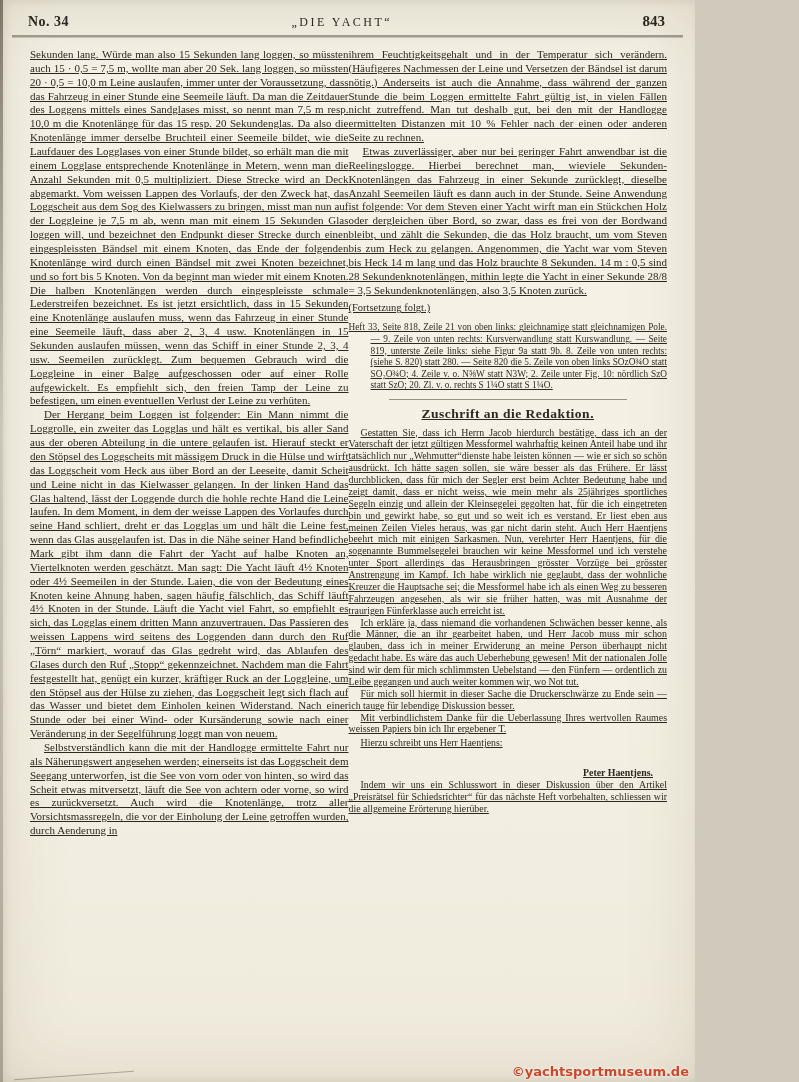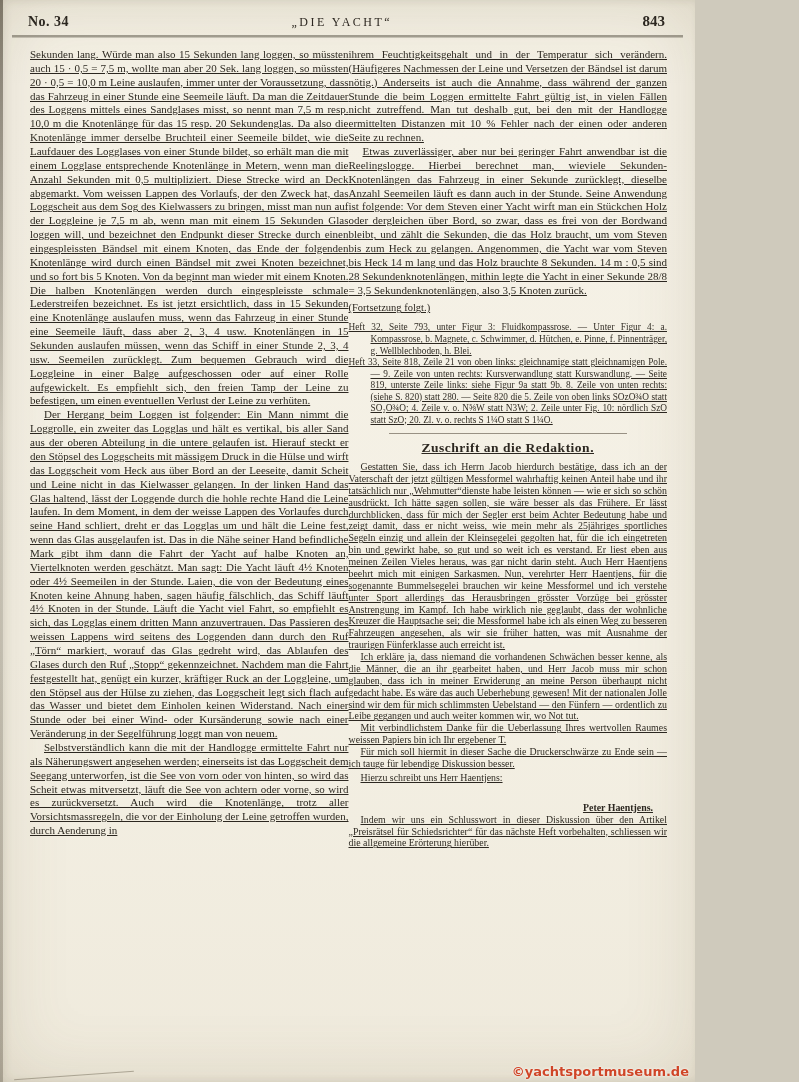--- a/index.html
+++ b/index.html
@@ -118,30 +118,29 @@
       <p class="body-p no-indent">Sekunden lang. Würde man also 15 Sekunden lang loggen, so müssten auch 15 · 0,5 = 7,5 m, wollte man aber 20 Sek. lang loggen, so müssten 20 · 0,5 = 10,0 m Leine auslaufen, immer unter der Voraussetzung, dass das Fahrzeug in einer Stunde eine Seemeile läuft. Da man die Zeitdauer des Loggens mittels eines Sandglases misst, so nennt man 7,5 m resp. 10,0 m die Knotenlänge für das 15 resp. 20 Sekundenglas. Da also die Knotenlänge immer derselbe Bruchteil einer Seemeile bildet, wie die Laufdauer des Logglases von einer Stunde bildet, so erhält man die mit einem Logglase entsprechende Knotenlänge in Metern, wenn man die Anzahl Sekunden mit 0,5 multipliziert. Diese Strecke wird an Deck abgemarkt. Vom weissen Lappen des Vorlaufs, der den Zweck hat, das Loggscheit aus dem Sog des Kielwassers zu bringen, misst man nun auf der Loggleine je 7,5 m ab, wenn man mit einem 15 Sekunden Glas loggen will, und bezeichnet den Endpunkt dieser Strecke durch einen eingespleissten Bändsel mit einem Knoten, das Ende der folgenden Knotenlänge wird durch einen Bändsel mit zwei Knoten bezeichnet, und so fort bis 5 Knoten. Von da beginnt man wieder mit einem Knoten. Die halben Knotenlängen werden durch eingespleisste schmale Lederstreifen bezeichnet. Es ist jetzt ersichtlich, dass in 15 Sekunden eine Knotenlänge auslaufen muss, wenn das Fahrzeug in einer Stunde eine Seemeile läuft, dass aber 2, 3, 4 usw. Knotenlängen in 15 Sekunden auslaufen müssen, wenn das Schiff in einer Stunde 2, 3, 4 usw. Seemeilen zurücklegt. Zum bequemen Gebrauch wird die Loggleine in einer Balge aufgeschossen oder auf einer Rolle aufgewickelt. Es empfiehlt sich, den freien Tamp der Leine zu befestigen, um einen eventuellen Verlust der Leine zu verhüten.</p>
       <p class="body-p">Der Hergang beim Loggen ist folgender: Ein Mann nimmt die Loggrolle, ein zweiter das Logglas und hält es vertikal, bis aller Sand aus der oberen Abteilung in die untere gelaufen ist. Hierauf steckt er den Stöpsel des Loggscheits mit mässigem Druck in die Hülse und wirft das Loggscheit vom Heck aus über Bord an der Leeseite, damit Scheit und Leine nicht in das Kielwasser gelangen. In der linken Hand das Glas haltend, lässt der Loggende durch die hohle rechte Hand die Leine laufen. In dem Moment, in dem der weisse Lappen des Vorlaufes durch seine Hand schliert, dreht er das Logglas um und hält die Leine fest, wenn das Glas ausgelaufen ist. Das in die Nähe seiner Hand befindliche Mark gibt ihm dann die Fahrt der Yacht auf halbe Knoten an, Viertelknoten werden geschätzt. Man sagt: Die Yacht läuft 4½ Knoten oder 4½ Seemeilen in der Stunde. Laien, die von der Bedeutung eines Knoten keine Ahnung haben, sagen häufig fälschlich, das Schiff läuft 4½ Knoten in der Stunde. Läuft die Yacht viel Fahrt, so empfiehlt es sich, das Logglas einem dritten Mann anzuvertrauen. Das Passieren des weissen Lappens wird seitens des Loggenden dann durch den Ruf „Törn“ markiert, worauf das Glas gedreht wird, das Ablaufen des Glases durch den Ruf „Stopp“ gekennzeichnet. Nachdem man die Fahrt festgestellt hat, genügt ein kurzer, kräftiger Ruck an der Loggleine, um den Stöpsel aus der Hülse zu ziehen, das Loggscheit legt sich flach auf das Wasser und bietet dem Einholen keinen Widerstand. Nach einer Stunde oder bei einer Wind- oder Kursänderung sowie nach einer Veränderung in der Segelführung loggt man von neuem.</p>
       <p class="body-p">Selbstverständlich kann die mit der Handlogge ermittelte Fahrt nur als Näherungswert angesehen werden; einerseits ist das Loggscheit dem Seegang unterworfen, ist die See von vorn oder von hinten, so wird das Scheit etwas mitversetzt, läuft die See von achtern oder vorne, so wird es zurückversetzt. Auch wird die Knotenlänge, trotz aller Vorsichtsmassregeln, die vor der Einholung der Leine getroffen wurden, durch Aenderung in</p>
     </section>
 
     <section class="col">
       <p class="body-p no-indent">ihrem Feuchtigkeitsgehalt und in der Temperatur sich verändern. (Häufigeres Nachmessen der Leine und Versetzen der Bändsel ist darum nötig.) Anderseits ist auch die Annahme, dass während der ganzen Stunde die beim Loggen ermittelte Fahrt gültig ist, in vielen Fällen nicht zutreffend. Man tut deshalb gut, bei den mit der Handlogge ermittelten Distanzen mit 10 % Fehler nach der einen oder anderen Seite zu rechnen.</p>
       <p class="body-p">Etwas zuverlässiger, aber nur bei geringer Fahrt anwendbar ist die Reelingslogge. Hierbei berechnet man, wieviele Sekunden-Knotenlängen das Fahrzeug in einer Sekunde zurücklegt, dieselbe Anzahl Seemeilen läuft es dann auch in der Stunde. Seine Anwendung ist folgende: Vor dem Steven einer Yacht wirft man ein Stückchen Holz oder dergleichen über Bord, so zwar, dass es frei von der Bordwand bleibt, und zählt die Sekunden, die das Holz braucht, um vom Steven bis zum Heck zu gelangen. Angenommen, die Yacht war vom Steven bis Heck 14 m lang und das Holz brauchte 8 Sekunden. 14 m : 0,5 sind 28 Sekundenknotenlängen, mithin legte die Yacht in einer Sekunde 28/8 = 3,5 Sekundenknotenlängen, also 3,5 Knoten zurück.</p>
       <p class="fortsetzung">(Fortsetzung folgt.)</p>
 
-      <p class="correction">Heft 32, Seite 793, unter Figur 3: Fluidkompassrose. — Unter Figur 4: a. Kompassrose, b. Magnete, c. Schwimmer, d. Hütchen, e. Pinne, f. Pinnenträger, g. Wellblechboden, h. Blei.</p>
       <p class="correction">Heft 33, Seite 818, Zeile 21 von oben links: gleichnamige statt gleichnamigen Pole. — 9. Zeile von unten rechts: Kursverwandlung statt Kurswandlung. — Seite 819, unterste Zeile links: siehe Figur 9a statt 9b. 8. Zeile von unten rechts: (siehe S. 820) statt 280. — Seite 820 die 5. Zeile von oben links SOzO¾O statt SO₂O¾O; 4. Zeile v. o. N⅝W statt N3W; 2. Zeile unter Fig. 10: nördlich SzO statt SzO; 20. Zl. v. o. rechts S 1¼O statt S 1¼O.</p>
 
       <div class="divider"></div>
 
       <h2 class="zuschrift-h">Zuschrift an die Redaktion.</h2>
       <p class="letter-p">Gestatten Sie, dass ich Herrn Jacob hierdurch bestätige, dass ich an der Vaterschaft der jetzt gültigen Messformel wahrhaftig keinen Anteil habe und ihr tatsächlich nur „Wehmutter“dienste habe leisten können — wie er sich so schön ausdrückt. Ich hätte sagen sollen, sie wäre besser als das Frühere. Er lässt durchblicken, dass für mich der Segler erst beim Achter Bedeutung habe und zeigt damit, dass er nicht weiss, wie mein mehr als 25jähriges sportliches Segeln einzig und allein der Kleinsegelei gegolten hat, für die ich eingetreten bin und gewirkt habe, so gut und so weit ich es verstand. Er liest eben aus meinen Zeilen Vieles heraus, was gar nicht darin steht. Auch Herr Haentjens beehrt mich mit einigen Sarkasmen. Nun, verehrter Herr Haentjens, für die sogenannte Bummelsegelei brauchen wir keine Messformel und ich verstehe unter Sport allerdings das Herausbringen grösster Vorzüge bei grösster Anstrengung im Kampf. Ich habe wirklich nie geglaubt, dass der wohnliche Kreuzer die Hauptsache sei; die Messformel habe ich als einen Weg zu besseren Fahrzeugen angesehen, als wir sie früher hatten, was mit Ausnahme der traurigen Fünferklasse auch erreicht ist.</p>
       <p class="letter-p">Ich erkläre ja, dass niemand die vorhandenen Schwächen besser kenne, als die Männer, die an ihr gearbeitet haben, und Herr Jacob muss mir schon glauben, dass ich in meiner Erwiderung an meine Person überhaupt nicht gedacht habe. Es wäre das auch Ueberhebung gewesen! Mit der nationalen Jolle sind wir dem für mich schlimmsten Uebelstand — den Fünfern — ordentlich zu Leibe gegangen und auch weiter kommen wir, wo Not tut.</p>
+      <p class="letter-p">Für mich soll hiermit in dieser Sache die Druckerschwärze zu Ende sein — ich tauge für lebendige Diskussion besser.</p>
       <p class="letter-p">Mit verbindlichstem Danke für die Ueberlassung Ihres wertvollen Raumes weissen Papiers bin ich Ihr ergebener T.</p>
-      <p class="letter-p">Für mich soll hiermit in dieser Sache die Druckerschwärze zu Ende sein — ich tauge für lebendige Diskussion besser.</p>
       <p class="letter-p intro">Hierzu schreibt uns Herr Haentjens:</p>
       <p class="signature">Peter Haentjens.</p>
       <p class="letter-p">Indem wir uns ein Schlusswort in dieser Diskussion über den Artikel „Preisrätsel für Schiedsrichter“ für das nächste Heft vorbehalten, schliessen wir die allgemeine Erörterung hierüber.</p>
     </section>
 
   </main>
 
   <div class="artifact"></div>
   <div class="watermark">©yachtsportmuseum.de</div>
 </div>

